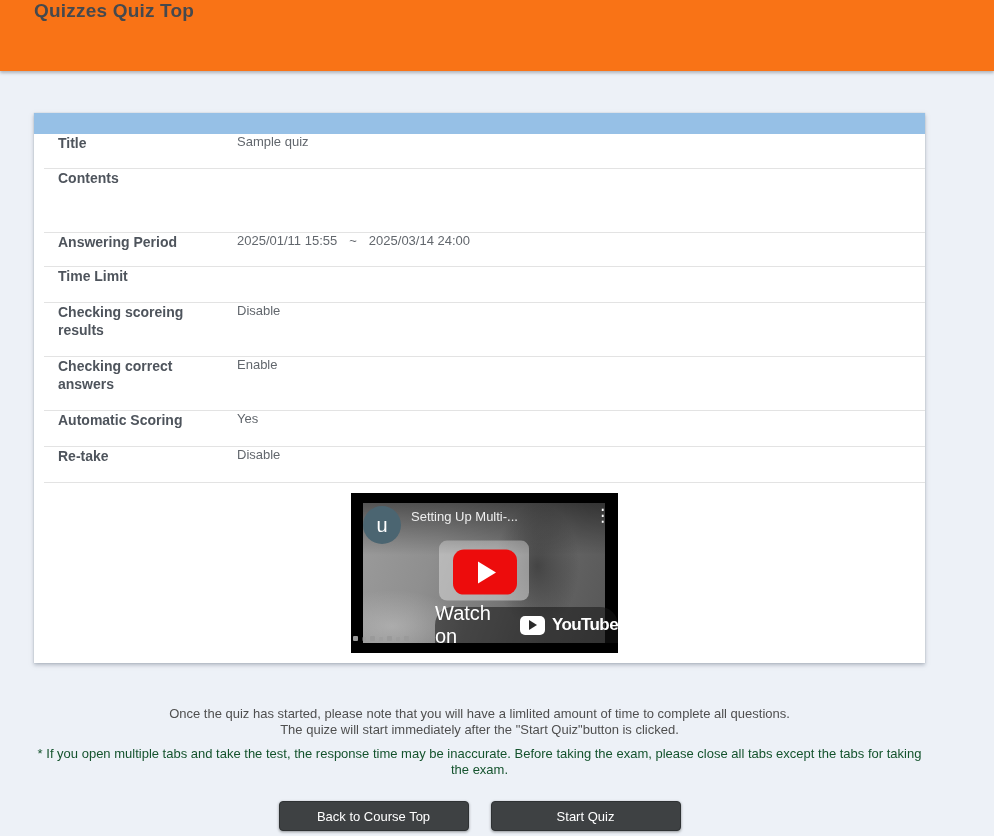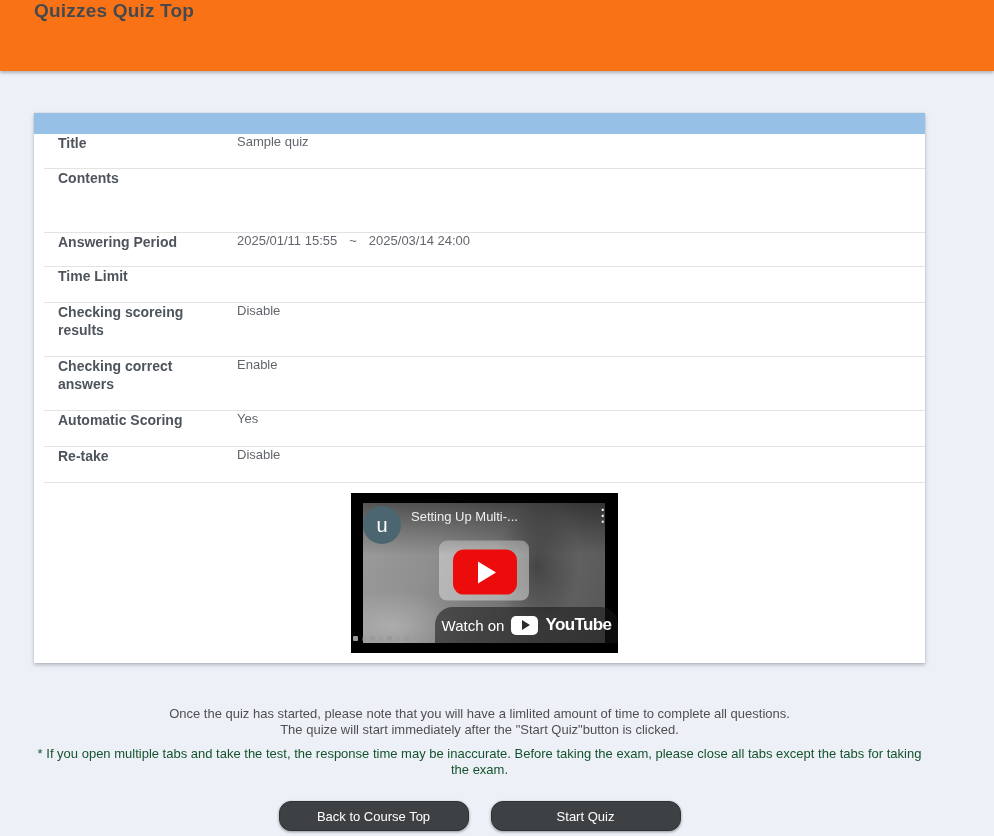--- a/index.html
+++ b/index.html
@@ -140,21 +140,21 @@
     margin-left: 4px;
   }
   .yt-watchbar {
     position: absolute; right: 0; bottom: 10px; left: 84px;
     height: 36px;
     background: rgba(22,22,22,0.55);
     border-radius: 18px 18px 0 0;
     display: flex; align-items: center; justify-content: center;
     gap: 7px;
   }
-  .yt-watch-text { color: #fff; font-size: 15px; }
+  .yt-watch-text { color: #fff; font-size: 20px; }
   .yt-badge {
     width: 27px; height: 19px;
     background: #fff; border-radius: 5px;
     display: flex; align-items: center; justify-content: center;
   }
   .yt-badge .tri {
     width: 0; height: 0;
     border-left: 8px solid #2a2a2a;
     border-top: 5px solid transparent;
     border-bottom: 5px solid transparent;
@@ -191,21 +191,21 @@
     width: 891px;
     margin: 23px 0 0 34px;
     display: flex;
     justify-content: center;
     gap: 22px;
   }
   .btn {
     width: 190px; height: 30px;
     background: #3e4143;
     border: 1px solid #2f3234;
-    border-radius: 12px;
+    border-radius: 4px;
     color: #ffffff;
     font-size: 13px;
     font-family: "Liberation Sans", "DejaVu Sans", sans-serif;
     box-shadow: 0 1px 3px rgba(0,0,0,0.4);
     cursor: pointer;
   }
 </style>
 </head>
 <body>
 

